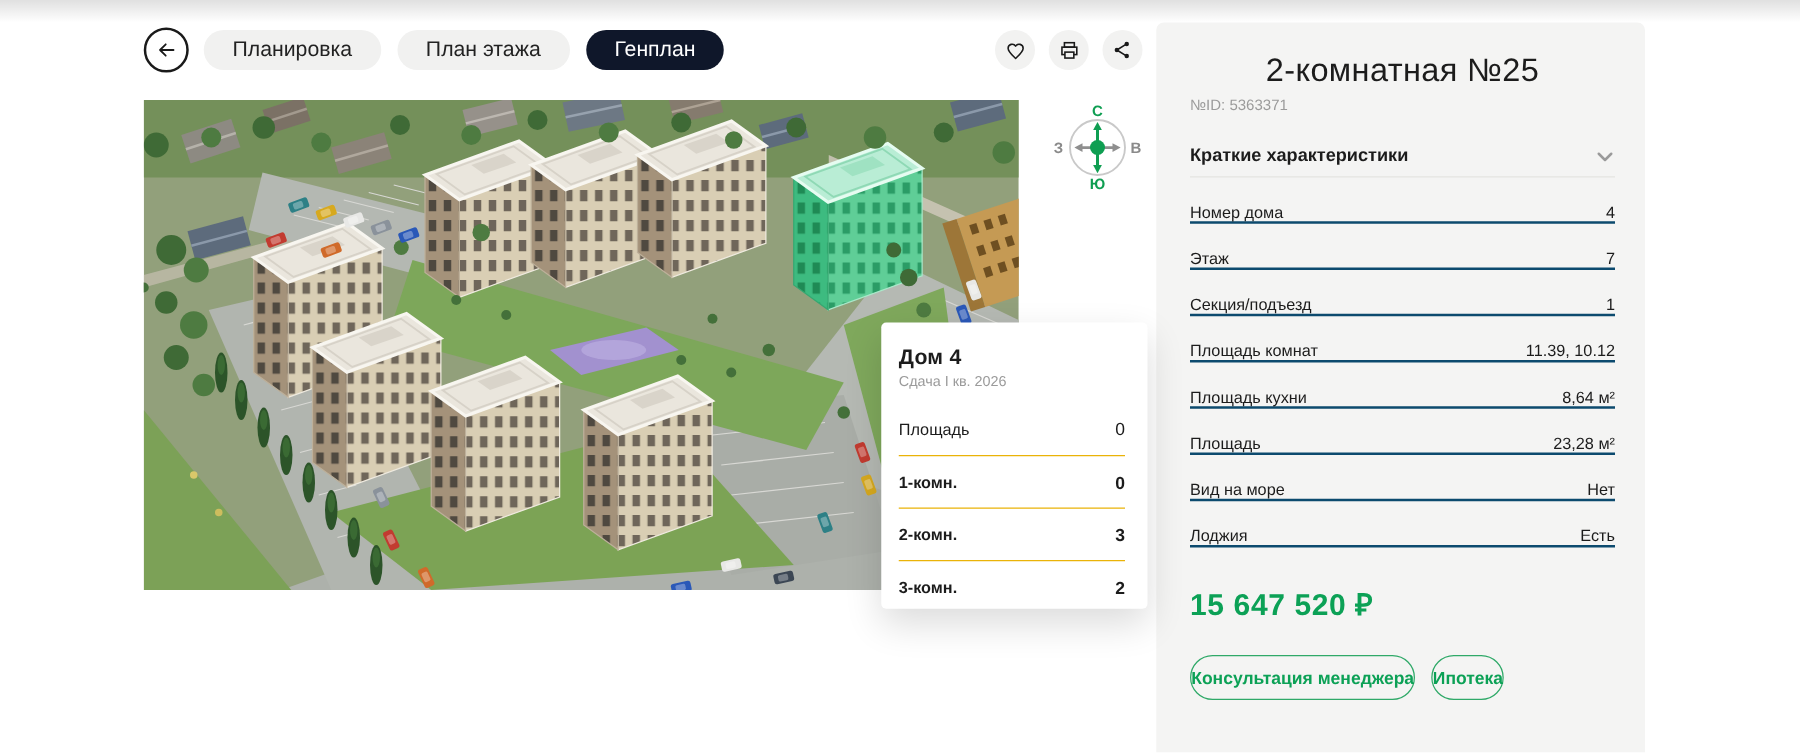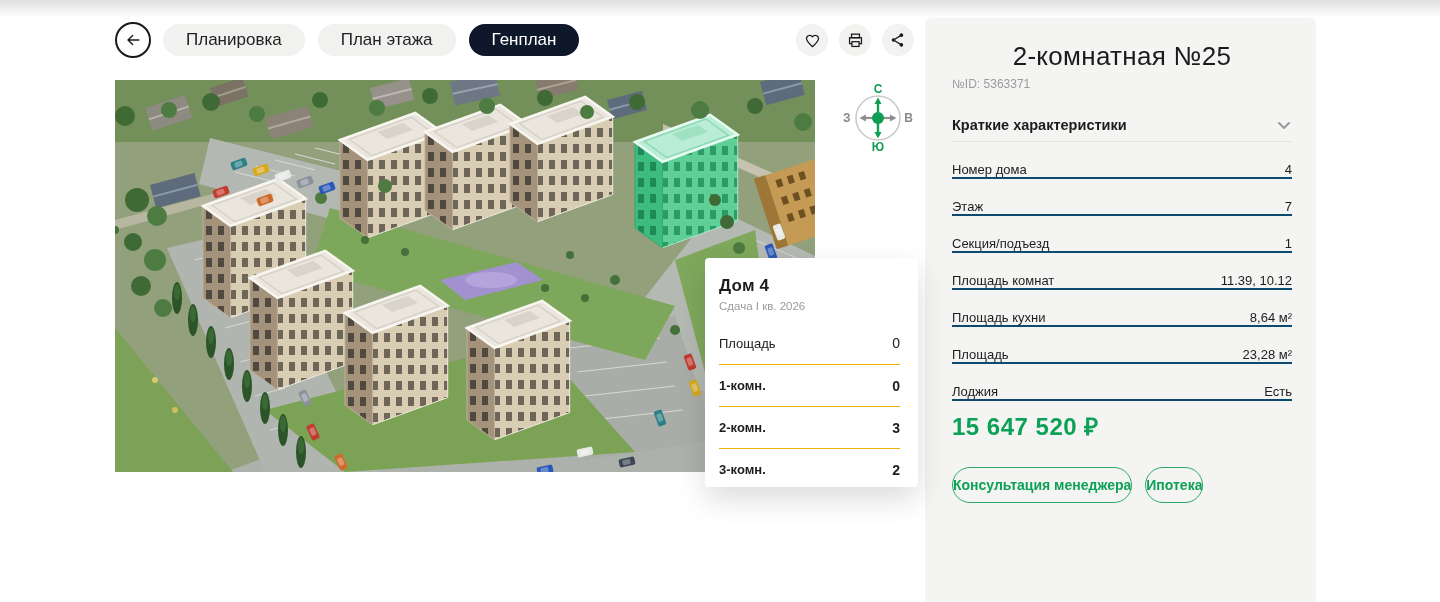--- a/index.html
+++ b/index.html
@@ -47,21 +47,21 @@
   
   .panel { position:absolute; left:925px; top:18px; width:391px; height:584px; background:#f4f4f3;
            border-radius:6px 6px 0 0; padding:22px 24px 0 27px; }
   .panel h1 { font-size:26px; font-weight:400; letter-spacing:.3px; line-height:32px;text-align:center; }
   .panel .pid { font-size:12px; color:#9b9b9b; margin-top:5px; }
   .sec-head { margin-top:25px; height:26px; display:flex; align-items:center; justify-content:space-between;
               border-bottom:1px solid #e3e3e1; padding-bottom:8px; cursor:pointer; }
   .sec-head span { font-size:14.5px; font-weight:700; }
   .p-row { display:flex; justify-content:space-between; align-items:flex-end; height:37px;
            border-bottom:2px solid #0c4a6e; font-size:13px; }
-  .price { margin-top:8px; font-size:24px; font-weight:800; color:#0ca156; letter-spacing:.5px; }
+  .price { margin-top:28px; font-size:24px; font-weight:800; color:#0ca156; letter-spacing:.5px; }
   .p-btns { margin-top:25px; display:flex; flex-direction:row; gap:13px; }
   .p-btn { height:36px; border-radius:18px; border:1.5px solid #2fa968; background:transparent;
            color:#0ca156; font-size:14px; font-weight:700; cursor:pointer; font-family:"Liberation Sans",sans-serif; }
 </style>
 </head>
 <body>
 
 <div id="stage">
   <div class="top-fade"></div>
 
@@ -395,20 +395,24 @@
       </div>
       <div class="p-row">
         <span>Площадь кухни</span>
         <span>8,64 м²</span>
       </div>
       <div class="p-row">
         <span>Площадь</span>
         <span>23,28 м²</span>
       </div>
       <div class="p-row">
+        <span>Вид на море</span>
+        <span>Нет</span>
+      </div>
+      <div class="p-row">
         <span>Лоджия</span>
         <span>Есть</span>
       </div>
     </div>
 
     <div class="price">15 647 520 ₽</div>
 
     <div class="p-btns">
       <button class="p-btn">Консультация менеджера</button>
       <button class="p-btn">Ипотека</button>

